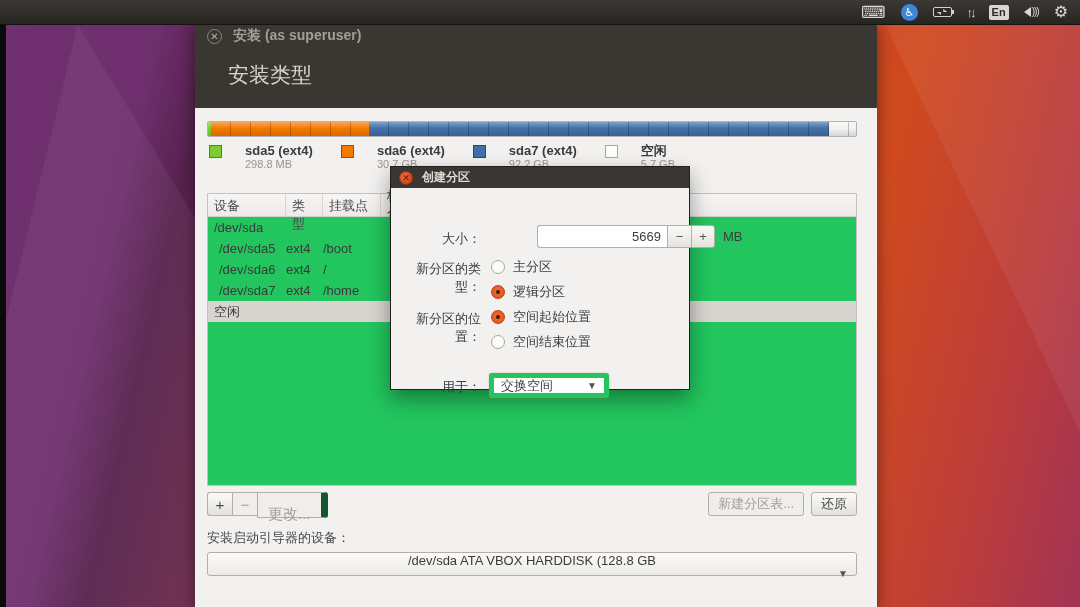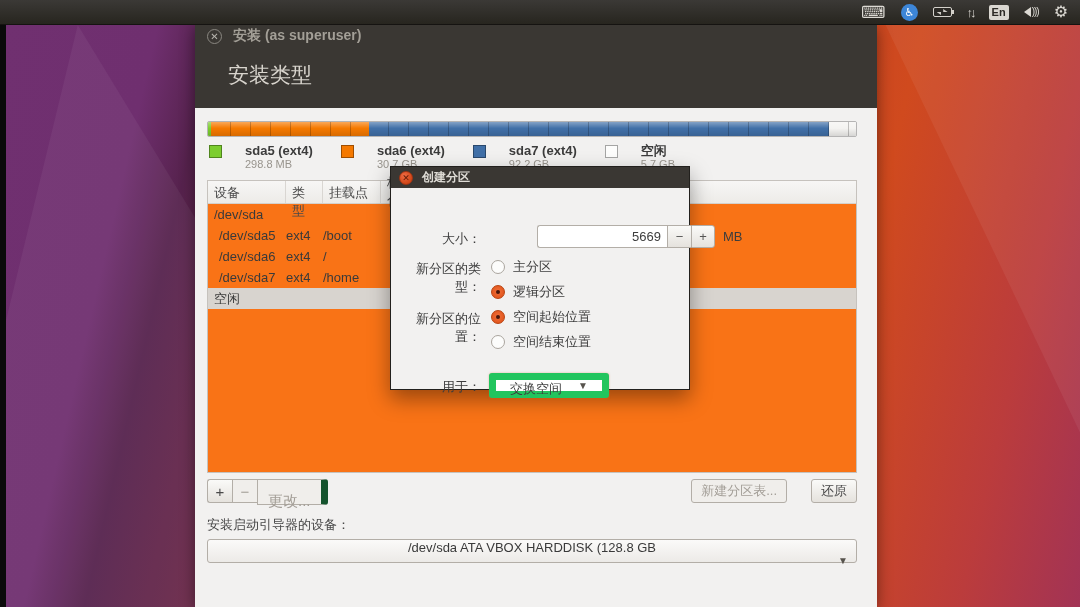--- a/index.html
+++ b/index.html
@@ -68,21 +68,21 @@
   
   .legend { display:flex; gap:28px; margin:6px 0 0 2px; height:34px; }
   .leg-item { display:flex; gap:23px; }
   .swatch { width:13px; height:13px; margin-top:2px; border:1px solid rgba(0,0,0,0.35); }
   .sw-green { background:#7ccd2f; } .sw-orange { background:#f57900; }
   .sw-blue { background:#4170a8; } .sw-free { background:#fdfdfc; }
   .leg-name { font-size:13px; font-weight:bold; color:#3c3c3c; line-height:15px; }
   .leg-size { font-size:11px; color:#98948d; }
 
   
-  .ptable { border:1px solid #c6c2bd; background:#f97316; height:293px; margin-top:3px; font-size:13px; color:#3a3a3a; }
+  .ptable { border:1px solid #c6c2bd; background:#22c55e; height:293px; margin-top:16px; font-size:13px; color:#3a3a3a; }
   .pt-head { display:flex; background:linear-gradient(#f7f6f5,#edebe8); border-bottom:1px solid #d4d1cc; height:23px; }
   .pt-hcell { padding:3px 6px; border-right:1px solid #d9d6d2; color:#4a4a4a; }
   .pt-row { display:flex; height:21px; align-items:center; }
   .pt-row.selected { background:#d8d4cf; }
   .c-dev { width:78px; padding-left:6px; }
   .c-type { width:37px; }
   .c-mount { width:58px; }
   .c-fmt { width:46px; display:flex; align-items:center; }
   .pt-hcell.c-dev { width:78px; } .pt-hcell.c-type { width:37px; }
   .pt-hcell.c-mount { width:58px; } .pt-hcell.c-fmt { width:46px; }
@@ -92,21 +92,21 @@
 
   
   .tbl-toolbar { display:flex; margin-top:6px; }
   .btn { background:linear-gradient(#fafaf8,#e5e2dd); border:1px solid #b3aea7; border-radius:3px;
     color:#494949; font-size:13px; text-align:center; }
   .btn:disabled{ color:#a39e97; }
   .btn.disabled { color:#a39e97; background:#f0eeeb; }
   .seg-btn { width:25px; height:24px; font-size:15px; border-radius:0; border-right:none; }
   .seg-first { border-radius:3px 0 0 3px; }
   .seg-last { width:auto; padding:12px 10px; border-radius:0 3px 3px 0; border-right:7px solid #14532d; }
-  .tb-right { margin-left:auto; display:flex; gap:24px; }
+  .tb-right { margin-left:auto; display:flex; gap:7px; }
   .tb-right .btn { height:24px; padding:0 9px; }
 
   
   .boot-label { margin-top:11px; font-size:13px; color:#484848; }
   .boot-combo { margin-top:5px; height:24px; width:650px; display:flex; align-items:center;
     background:linear-gradient(#fbfaf9,#eceae7); border:1px solid #b3aea7; border-radius:3px;
     padding:0 8px; font-size:13px; color:#3a3a3a;flex-direction:column; }
   .combo-arrow { margin-left:auto; color:#57534d; font-size:10px; }
 
   
@@ -124,23 +124,23 @@
     border-radius:3px 0 0 3px; text-align:right; padding:3px 6px 0 0; }
   .spin-btn { width:24px; background:linear-gradient(#fafaf8,#e5e2dd); border:1px solid #b3aea7;
     border-right:none; text-align:center; color:#555; padding-top:3px; }
   .spin-plus { border-right:1px solid #b3aea7; border-radius:0 3px 3px 0; } 
   .spin-unit { margin-left:8px; padding-top:4px; color:#3d3d3d; }
   .radio-row { position:absolute; left:100px; display:flex; align-items:center; gap:8px; }
   .radio { width:14px; height:14px; border-radius:50%; border:1px solid #aaa59e; background:#fcfcfb; position:relative; }
   .radio.on { background:radial-gradient(circle at 50% 45%, #f0703a, #dd4d14); border-color:#b84310; }
   .radio.on::after { content:""; position:absolute; left:4px; top:4px; width:4px; height:4px;
     border-radius:50%; background:#49160a; }
-  .use-combo { position:absolute; left:98px; top:156px; width:120px; height:25px; display:flex; align-items:flex-start;
-    background:#fff; border:7px solid #22c55e; box-shadow:0 0 2px rgba(223,110,50,0.5);
-    border-radius:3px; padding:0 14px; }
+  .use-combo { position:absolute; left:98px; top:156px; width:120px; height:25px; display:flex; align-items:center;
+    background:#fff; border:5px solid #22c55e; box-shadow:0 0 2px rgba(223,110,50,0.5);
+    border-radius:3px; padding:0 7px; }
   .dlg-buttons { position:absolute; right:8px; top:186px; display:flex; gap:8px; }
   .dlg-buttons .btn { height:25px; padding:0 12px; }
 </style>
 </head>
 <body>
 
 <div class="desktop">
   <div class="wallpaper">
     <div class="facet facet1"></div>
     <div class="facet facet2"></div>

